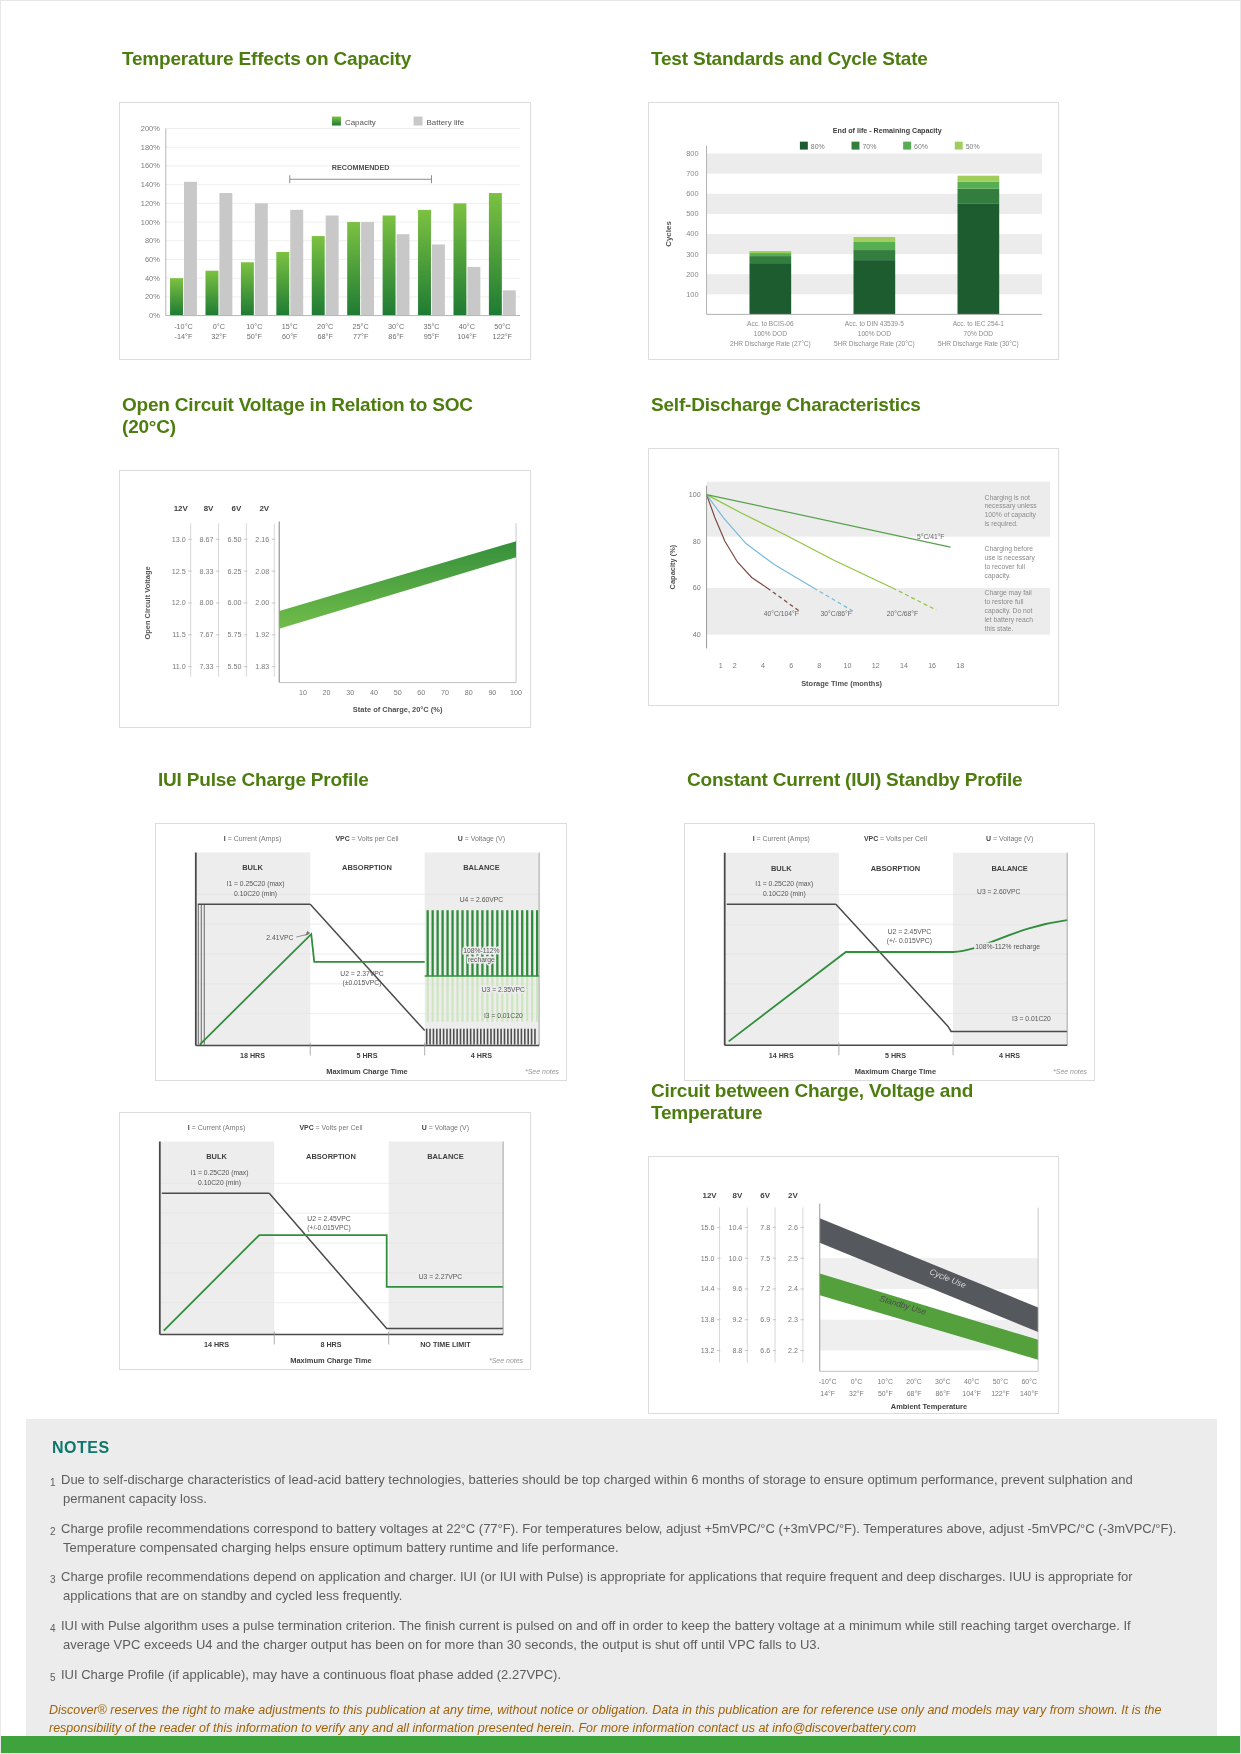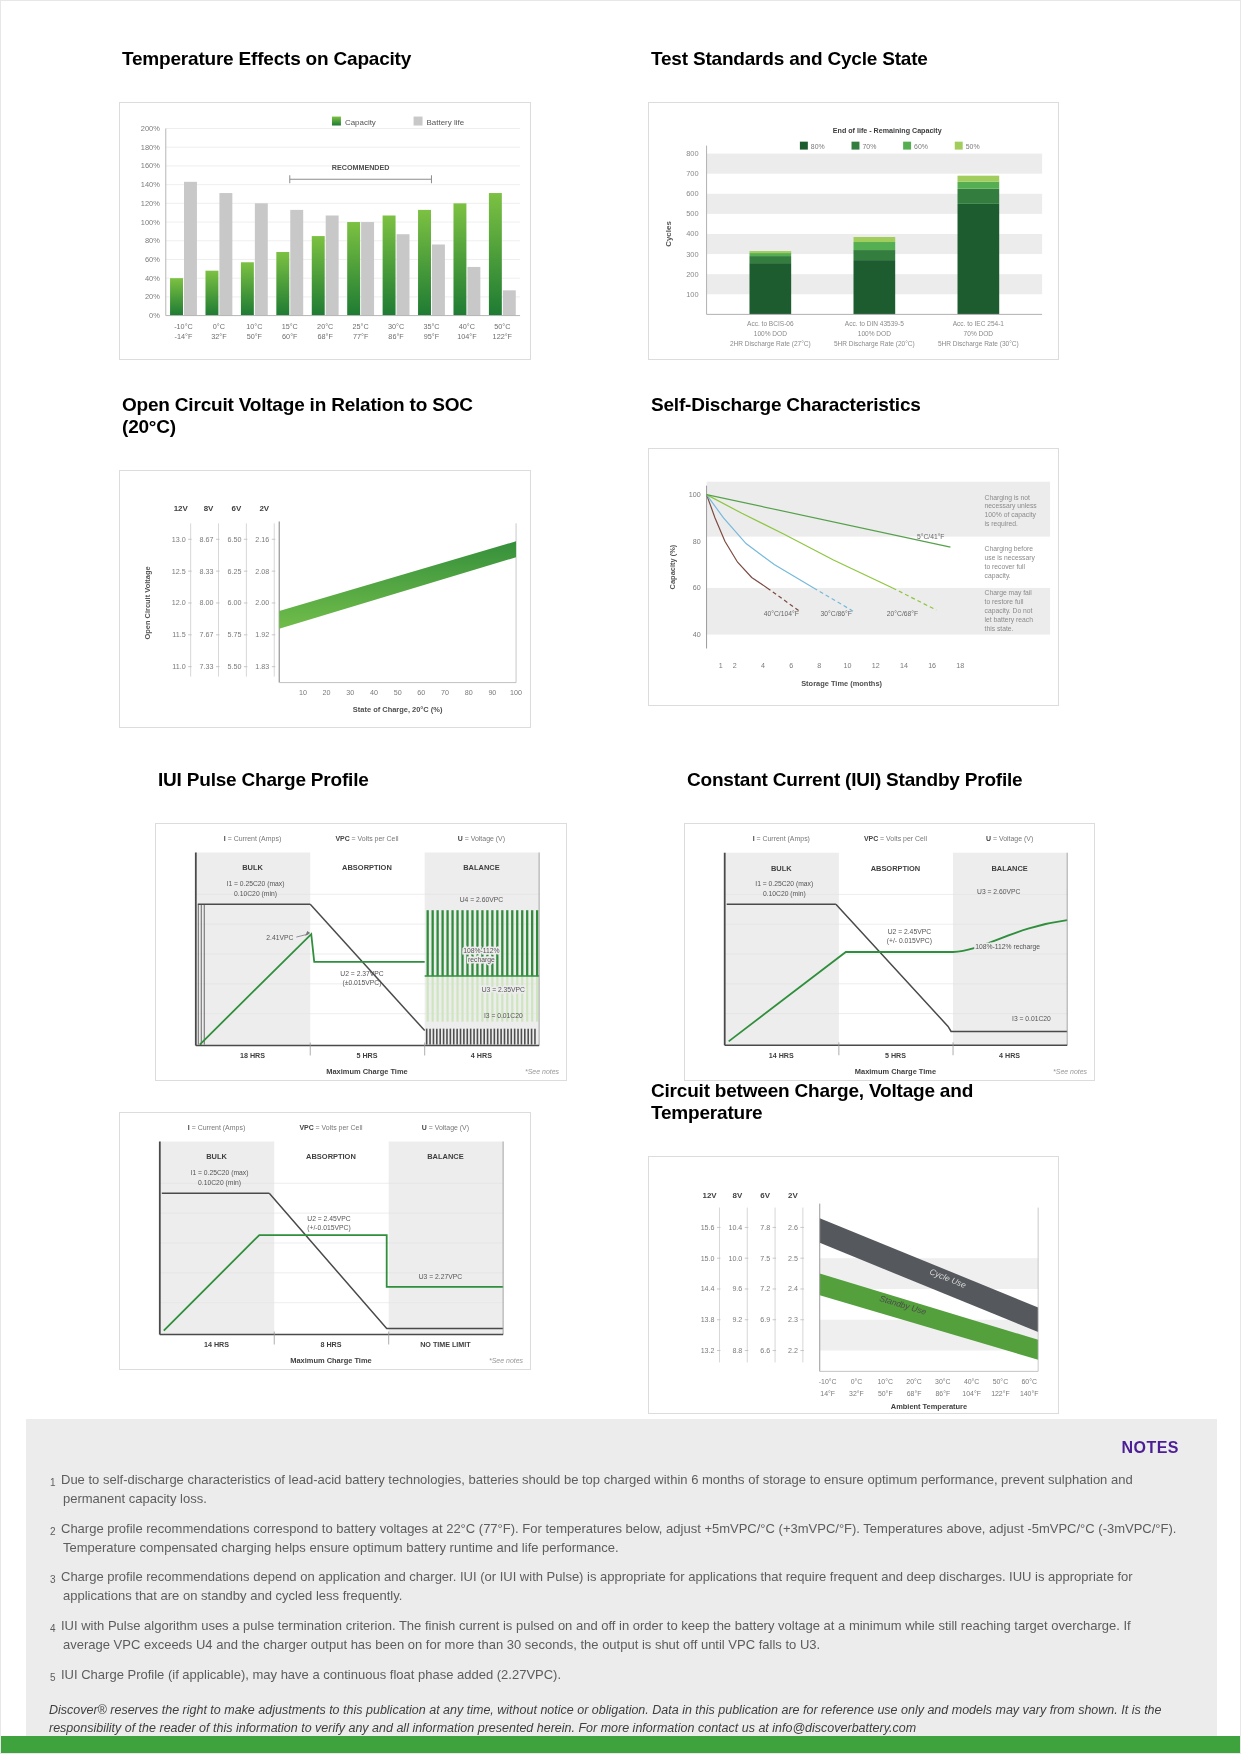--- a/index.html
+++ b/index.html
@@ -4,30 +4,30 @@
 <style>
   html,body{margin:0;padding:0;background:#fff;}
   .page{position:relative;width:1241px;height:1754px;background:#fff;
         border:1px solid #e7e7e7;box-sizing:border-box;overflow:hidden;
         font-family:"Liberation Sans",sans-serif;}
   .chart-section{position:absolute;}
   .cl{left:118px;width:412px;}
   .cr{left:647px;width:411px;}
   .r1{top:47px;} .r2{top:393px;} .r3{top:768px;margin-left:36px;} .r4{top:1079px;}
   .chart-section h2{margin:0 0 0 3px;font-size:19px;line-height:22px;font-weight:bold;
-                    color:#000000;letter-spacing:-0.2px;}
+                    color:#4d7c0f;letter-spacing:-0.2px;}
   .panel{margin-top:32px;height:256px;border:1px solid #dcdcdc;background:#fff;box-sizing:content-box;}
   .panel svg{display:block;width:100%;height:100%;}
   svg text{font-family:"Liberation Sans",sans-serif;}
   .notes-band{position:absolute;left:25px;top:1418px;width:1191px;height:318px;
               background:#ececec;box-sizing:border-box;padding:20px 38px 0 14px;}
-  .notes-heading{margin:0 0 14px 12px;font-size:16px;font-weight:bold;color:#4c1d95;letter-spacing:0.5px;text-align:right;}
+  .notes-heading{margin:0 0 14px 12px;font-size:16px;font-weight:bold;color:#0f766e;letter-spacing:0.5px;}
   .note{margin:0 0 11px 10px;padding-left:13px;font-size:13px;line-height:1.45;color:#5d5d5d;}
   .note-num{display:inline-block;margin-left:-13px;width:11px;font-size:10px;position:relative;top:2px;color:#5d5d5d;}
-  .disclaimer{margin:16px 0 0 9px;font-size:12.5px;font-style:italic;color:#404040;line-height:1.45;max-width:1130px;}
+  .disclaimer{margin:16px 0 0 9px;font-size:12.5px;font-style:italic;color:#a16207;line-height:1.45;max-width:1130px;}
   .footer-bar{position:absolute;left:0;top:1735px;width:1241px;height:19px;background:#3ea33c;}
 </style>
 </head>
 <body>
 
 <div class="page">
 
   <section class="chart-section cl r1">
     <h2>Temperature Effects on Capacity</h2>
     <div class="panel">

